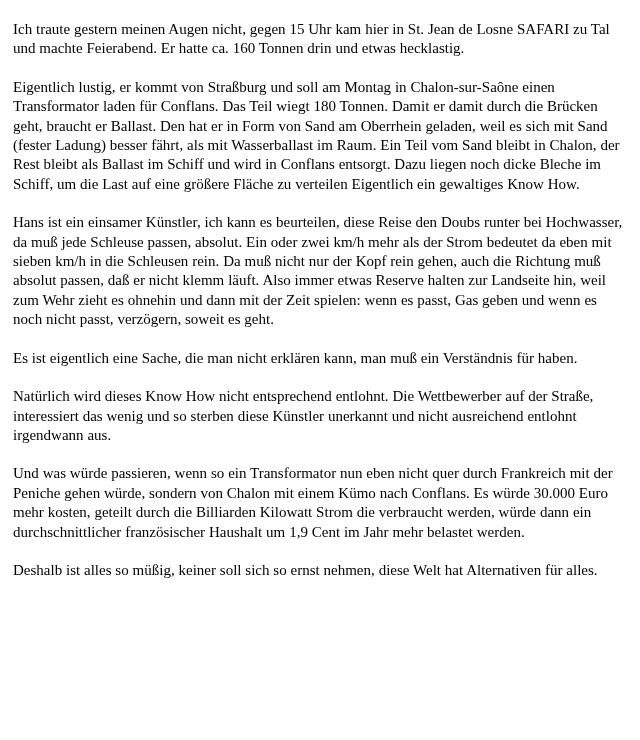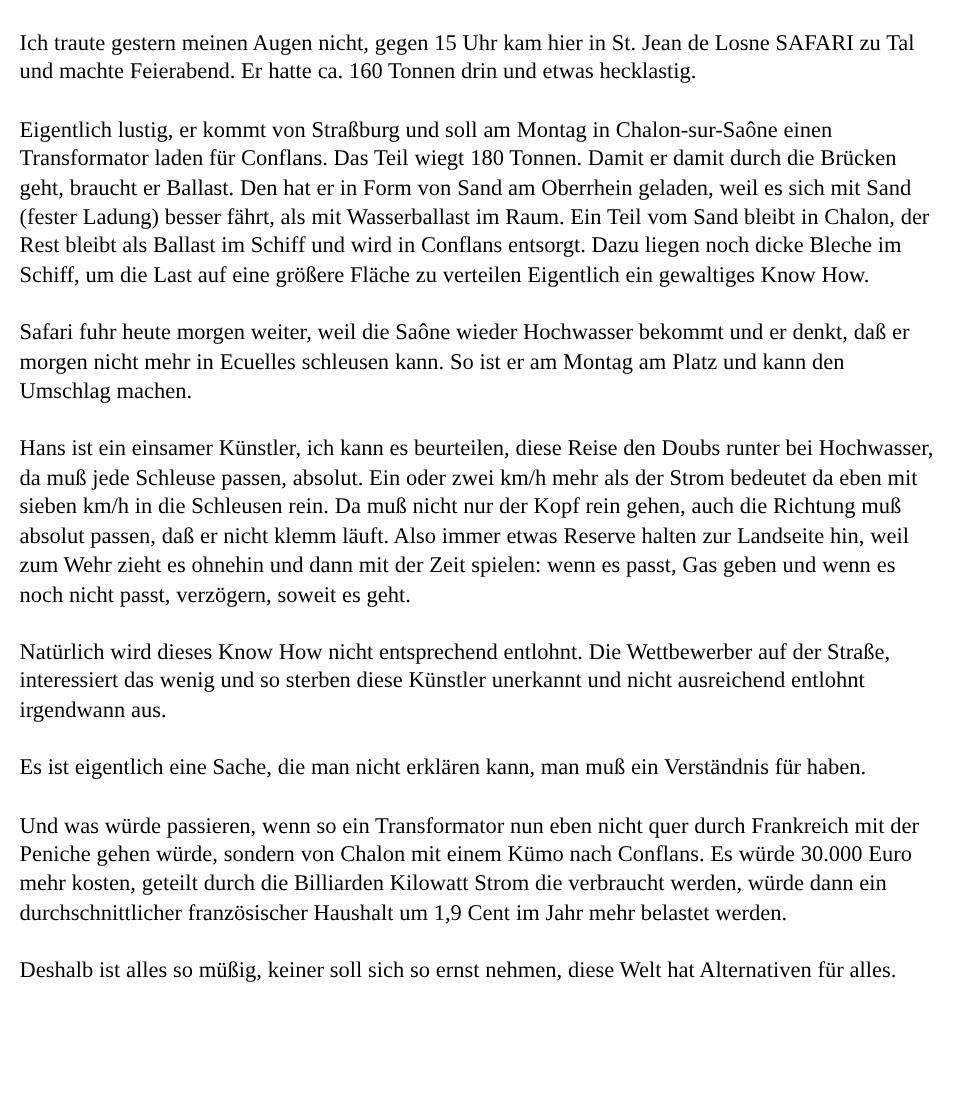--- a/index.html
+++ b/index.html
@@ -32,19 +32,18 @@
   .page p:last-child {
     margin-bottom: 0;
   }
 </style>
 </head>
 <body>
 
 <div class="page">
   <p>Ich traute gestern meinen Augen nicht, gegen 15 Uhr kam hier in St. Jean de Losne SAFARI zu Tal und machte Feierabend. Er hatte ca. 160 Tonnen drin und etwas hecklastig.</p>
   <p>Eigentlich lustig, er kommt von Straßburg und soll am Montag in Chalon-sur-Saône einen Transformator laden für Conflans. Das Teil wiegt 180 Tonnen. Damit er damit durch die Brücken geht, braucht er Ballast. Den hat er in Form von Sand am Oberrhein geladen, weil es sich mit Sand (fester Ladung) besser fährt, als mit Wasserballast im Raum. Ein Teil vom Sand bleibt in Chalon, der Rest bleibt als Ballast im Schiff und wird in Conflans entsorgt. Dazu liegen noch dicke Bleche im Schiff, um die Last auf eine größere Fläche zu verteilen Eigentlich ein gewaltiges Know How.</p>
-  <p>Safari fuhr heute morgen weiter, weil die Saône wieder Hochwasser bekommt und er denkt, daß er morgen nicht mehr in Ecuelles schleusen kann. So ist er am Montag am Platz und kann den Umschlag machen.</p>
   <p>Hans ist ein einsamer Künstler, ich kann es beurteilen, diese Reise den Doubs runter bei Hochwasser, da muß jede Schleuse passen, absolut. Ein oder zwei km/h mehr als der Strom bedeutet da eben mit sieben km/h in die Schleusen rein. Da muß nicht nur der Kopf rein gehen, auch die Richtung muß absolut passen, daß er nicht klemm läuft. Also immer etwas Reserve halten zur Landseite hin, weil zum Wehr zieht es ohnehin und dann mit der Zeit spielen: wenn es passt, Gas geben und wenn es noch nicht passt, verzögern, soweit es geht.</p>
+  <p>Es ist eigentlich eine Sache, die man nicht erklären kann, man muß ein Verständnis für haben.</p>
   <p>Natürlich wird dieses Know How nicht entsprechend entlohnt. Die Wettbewerber auf der Straße, interessiert das wenig und so sterben diese Künstler unerkannt und nicht ausreichend entlohnt irgendwann aus.</p>
-  <p>Es ist eigentlich eine Sache, die man nicht erklären kann, man muß ein Verständnis für haben.</p>
   <p>Und was würde passieren, wenn so ein Transformator nun eben nicht quer durch Frankreich mit der Peniche gehen würde, sondern von Chalon mit einem Kümo nach Conflans. Es würde 30.000 Euro mehr kosten, geteilt durch die Billiarden Kilowatt Strom die verbraucht werden, würde dann ein durchschnittlicher französischer Haushalt um 1,9 Cent im Jahr mehr belastet werden.</p>
   <p>Deshalb ist alles so müßig, keiner soll sich so ernst nehmen, diese Welt hat Alternativen für alles.</p>
 </div>
 
 </body></html>

